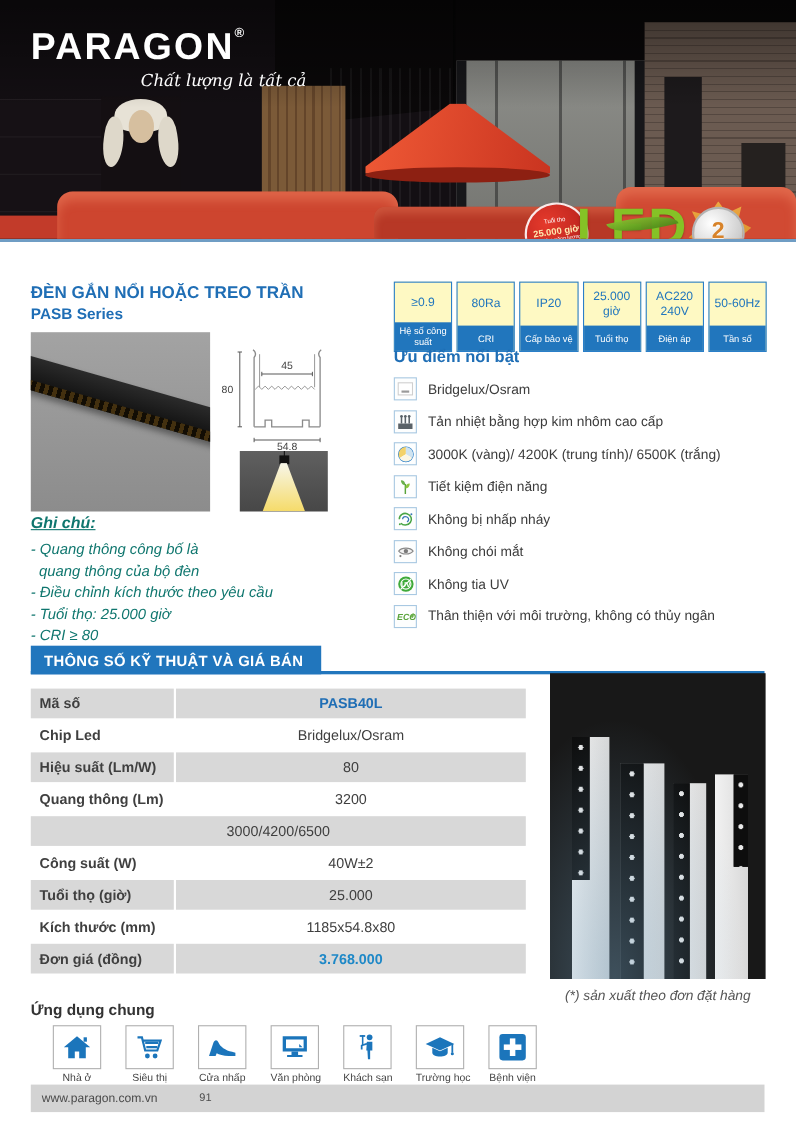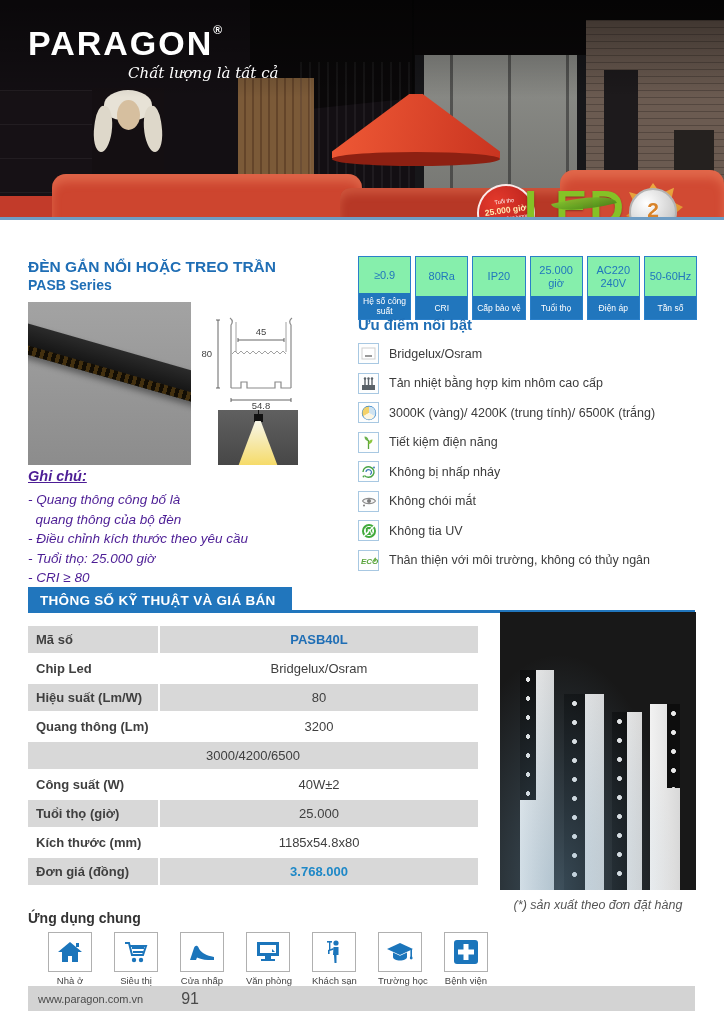--- a/index.html
+++ b/index.html
@@ -63,42 +63,42 @@
     background:radial-gradient(circle at 35% 30%, #ffffff, #cfcfcf 65%, #9f9f9f); border:2px solid #b3b3b3;
     display:flex; flex-direction:column; align-items:center; justify-content:center; }
   .medal-num { font-size:21px; font-weight:bold; color:#d8832a; line-height:1; text-shadow:0 1px 0 #fff; }
   .medal-unit { font-size:6px; font-weight:bold; color:#8f8f8f; letter-spacing:1px; }
 
   
   .prod-title { position:absolute; left:28px; top:258px; width:330px; color:#1f6eb5; font-weight:bold; font-size:15.5px; line-height:1.2; }
   .prod-series { position:absolute; left:28px; top:277px; color:#1f6eb5; font-weight:bold; font-size:14px; }
 
   .badges { position:absolute; left:358px; top:256px; width:339px; display:flex; gap:4px; }
-  .badge { flex:1; display:flex; flex-direction:column; border:1.5px solid #2a7fc9; background:#86efac; }
+  .badge { flex:1; display:flex; flex-direction:column; border:1.5px solid #2a7fc9; background:#fef9c3; }
   .badge-value { flex:1; min-height:36px; display:flex; align-items:center; justify-content:center; text-align:center;
     color:#2176bd; font-size:11px; line-height:1.15; padding:2px 1px; }
   .badge-label { background:#2176bd; color:#fff; font-size:8.5px; text-align:center; line-height:1.2; padding:3px 1px; min-height:23px;
     display:flex; align-items:center; justify-content:center; }
 
   
   .prod-photo { position:absolute; left:28px; top:302px; width:163px; height:163px;
     background:linear-gradient(#a3a3a3,#8c8c8c); overflow:hidden; }
   .lum-bar { position:absolute; left:-20px; top:48px; width:220px; height:30px; background:linear-gradient(#2b2b2b,#0d0d0d);
     transform:rotate(16deg); box-shadow:0 4px 6px rgba(0,0,0,.4); }
   .lum-bar::after { content:""; position:absolute; left:0; bottom:0; width:100%; height:9px;
     background:repeating-linear-gradient(90deg,#43300f 0 4px,#120d04 4px 8px); }
   .dim-svg { position:absolute; left:198px; top:308px; }
   .beam-thumb { position:absolute; left:218px; top:410px; width:80px; height:55px; background:linear-gradient(#606060,#474747); overflow:hidden; }
   .beam-fixture { position:absolute; left:36px; top:4px; width:9px; height:8px; background:#111; }
   .beam-cord { position:absolute; left:40px; top:0; width:1px; height:5px; background:#111; }
   .beam-cone { position:absolute; left:17px; top:11px; width:46px; height:44px;
     background:linear-gradient(#fffef0,#ffe36b); clip-path:polygon(44% 0,56% 0,92% 100%,8% 100%); opacity:.95; }
 
   
-  .notes { position:absolute; left:28px; top:468px; width:330px; color:#4c1d95; }
+  .notes { position:absolute; left:28px; top:468px; width:330px; color:#0f766e; }
   .notes-head { font-size:14.5px; font-weight:bold; font-style:italic; text-decoration:underline; margin-bottom:6px; }
   .note-line { font-size:13.5px; font-style:italic; line-height:1.45; white-space:pre-wrap; }
 
   
   .features { position:absolute; left:358px; top:316px; width:345px; }
   .features-head { color:#1f6eb5; font-weight:bold; font-size:15px; margin-bottom:10px; }
   .feature { display:flex; align-items:center; gap:10px; margin-bottom:8.5px; }
   .f-ico { width:21px; height:21px; flex:0 0 21px; border:1px solid #a8c8e2; background:#fdfefe;
     display:flex; align-items:center; justify-content:center; }
   .f-text { font-size:12.5px; color:#3c3c3c; white-space:nowrap; }
@@ -135,21 +135,21 @@
   .apps { position:absolute; left:28px; top:932px; display:flex; gap:22px;padding-left:20px; }
   .app { width:44px; text-align:center; }
   .app-box { width:44px; height:40px; border:1px solid #b0b0b0; background:#fff; display:flex; align-items:center; justify-content:center; }
   .app-label { font-size:9.5px; color:#444; margin-top:3px; white-space:nowrap; }
 
   
   .footer { position:absolute; left:28px; top:986px; width:667px; height:25px; background:#d3d3d3;
     display:flex; align-items:center; padding:0 10px; }
   .f-site { font-size:11px; color:#4a4a4a; margin-right:28px; }
   .f-disc { flex:1; font-size:11px; font-style:italic; color:#4a4a4a; text-align:center; }
-  .f-page { font-size:16px; color:#4a4a4a; margin-left:10px; }
+  .f-page { font-size:10px; color:#4a4a4a; margin-left:10px; }
 
   svg { display:block; }
 </style>
 </head>
 <body>
 
 <div class="hero">
   <div class="hero-ceiling"></div>
   <div class="hero-fireplace"></div>
   <div class="hero-wood"></div>

